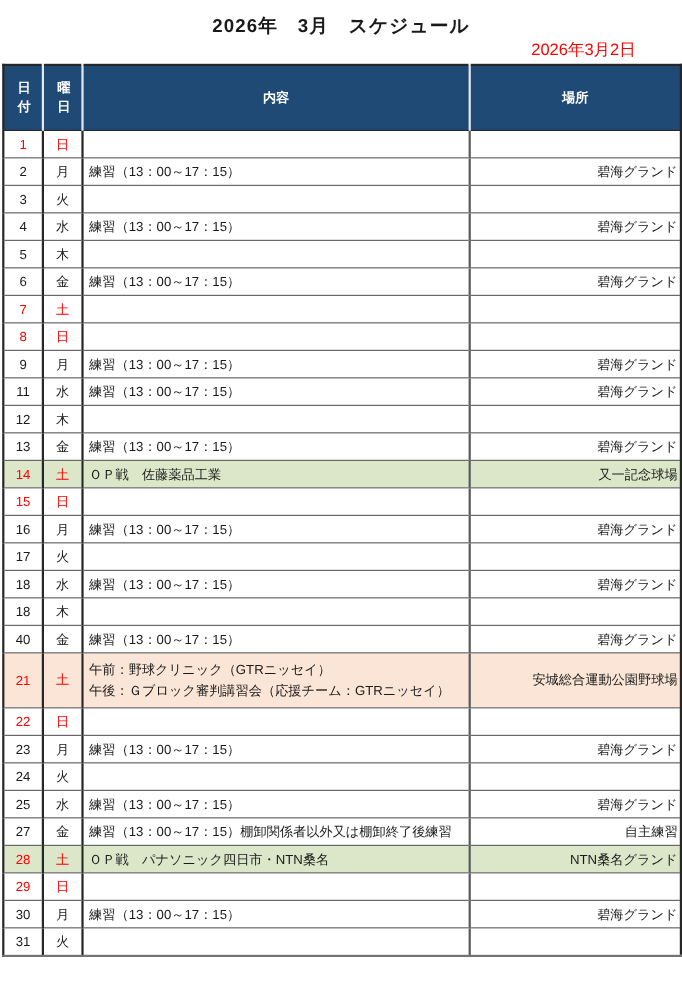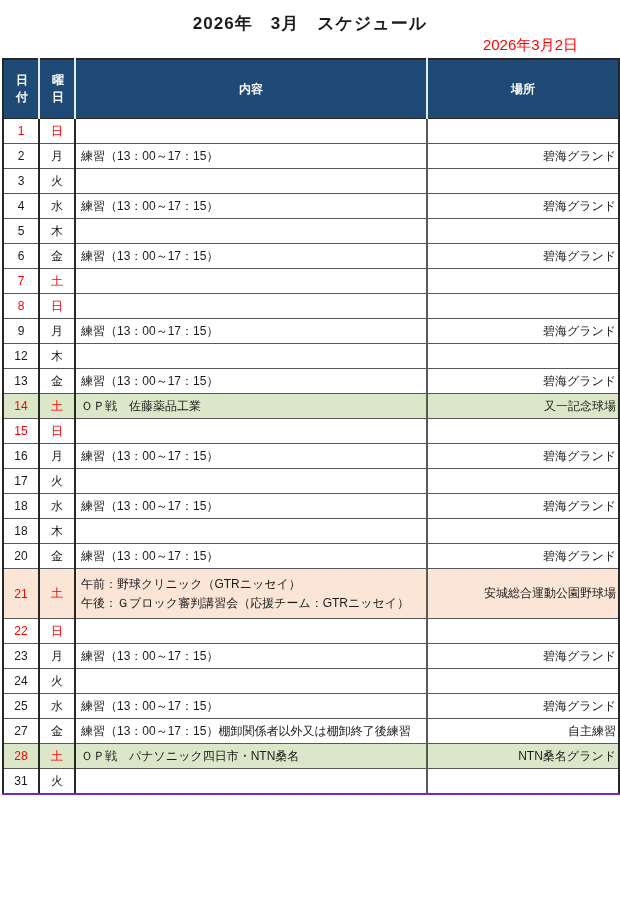--- a/index.html
+++ b/index.html
@@ -86,21 +86,21 @@
     margin-left: 44px;
   }
   td.c-loc {
     text-align: right;
   }
   tr.holiday td.c-day,
   tr.holiday td.c-wd { color: var(--holiday-red, #ff0000); }
   tr.green td { background: var(--game-bg, #dce6c8); }
   tr.peach td { background: var(--event-bg, #fbe5d6); }
   tr.tall td { height: 49px; }
-  tr:last-child td { border-bottom: 2px solid #6d28d9; }
+  tr:last-child td { border-bottom: 2px solid #737373; }
 </style>
 </head>
 <body>
 
 <div class="page">
   <h1 class="title">2026年　3月　スケジュール</h1>
   <div class="date-stamp">2026年3月2日</div>
 
   <table class="schedule">
     <colgroup>
@@ -166,20 +166,26 @@
       <td class="c-content"></td>
       <td class="c-loc"></td>
     </tr>
         <tr>
       <td class="c-day">9</td>
       <td class="c-wd">月</td>
       <td class="c-content">練習（13：00～17：15）</td>
       <td class="c-loc">碧海グランド</td>
     </tr>
         <tr>
+      <td class="c-day">11</td>
+      <td class="c-wd">水</td>
+      <td class="c-content">練習（13：00～17：15）</td>
+      <td class="c-loc">碧海グランド</td>
+    </tr>
+        <tr>
       <td class="c-day">12</td>
       <td class="c-wd">木</td>
       <td class="c-content"></td>
       <td class="c-loc"></td>
     </tr>
         <tr>
       <td class="c-day">13</td>
       <td class="c-wd">金</td>
       <td class="c-content">練習（13：00～17：15）</td>
       <td class="c-loc">碧海グランド</td>
@@ -214,21 +220,21 @@
       <td class="c-content">練習（13：00～17：15）</td>
       <td class="c-loc">碧海グランド</td>
     </tr>
         <tr>
       <td class="c-day">18</td>
       <td class="c-wd">木</td>
       <td class="c-content"></td>
       <td class="c-loc"></td>
     </tr>
         <tr>
-      <td class="c-day">20</td>
+      <td class="c-day">40</td>
       <td class="c-wd">金</td>
       <td class="c-content">練習（13：00～17：15）</td>
       <td class="c-loc">碧海グランド</td>
     </tr>
         <tr class="holiday peach tall">
       <td class="c-day">21</td>
       <td class="c-wd">土</td>
       <td class="c-content">午前：野球クリニック（GTRニッセイ）
 午後：Ｇブロック審判講習会（応援チーム：GTRニッセイ）</td>
       <td class="c-loc">安城総合運動公園野球場</td>
@@ -262,20 +268,32 @@
       <td class="c-wd">金</td>
       <td class="c-content">練習（13：00～17：15）棚卸関係者以外又は棚卸終了後練習</td>
       <td class="c-loc">自主練習</td>
     </tr>
         <tr class="holiday green">
       <td class="c-day">28</td>
       <td class="c-wd">土</td>
       <td class="c-content">ＯＰ戦　パナソニック四日市・NTN桑名</td>
       <td class="c-loc">NTN桑名グランド</td>
     </tr>
+        <tr class="holiday">
+      <td class="c-day">29</td>
+      <td class="c-wd">日</td>
+      <td class="c-content"></td>
+      <td class="c-loc"></td>
+    </tr>
+        <tr>
+      <td class="c-day">30</td>
+      <td class="c-wd">月</td>
+      <td class="c-content">練習（13：00～17：15）</td>
+      <td class="c-loc">碧海グランド</td>
+    </tr>
         <tr>
       <td class="c-day">31</td>
       <td class="c-wd">火</td>
       <td class="c-content"></td>
       <td class="c-loc"></td>
     </tr>
       </tbody>
   </table>
 
 </div>

